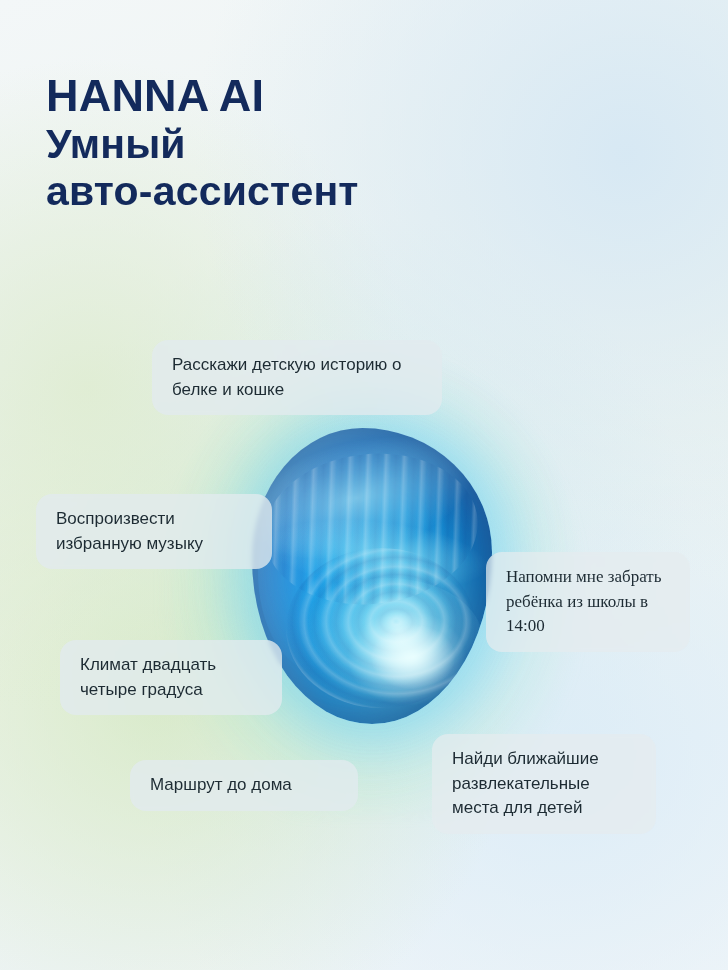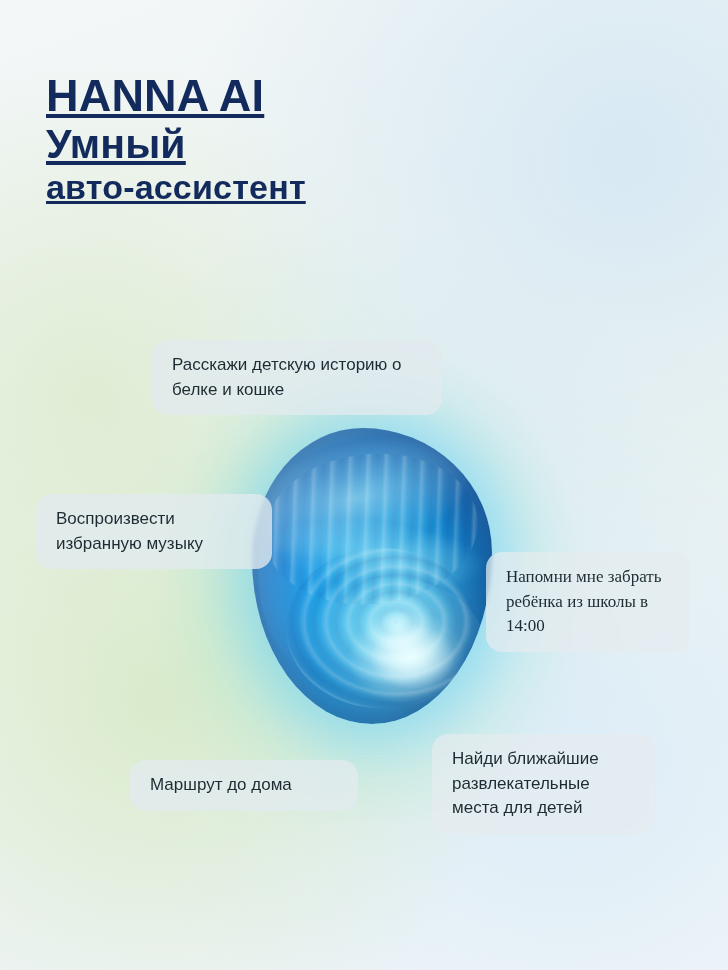--- a/index.html
+++ b/index.html
@@ -33,25 +33,24 @@
     left: 46px;
     top: 70px;
     z-index: 6;
   }
   .headline .line {
     color: #132a5c;
     font-weight: 700;
     letter-spacing: 0.2px;
     line-height: 1.14;
     white-space: nowrap;
-    text-decoration: underline;
   }
   .headline .l1 { font-size: 45px; }
   .headline .l2 { font-size: 41px; }
-  .headline .l3 { font-size: 34px; }
+  .headline .l3 { font-size: 41px; }
 
   
   .orb-wrap {
     position: absolute;
     left: 252px;
     top: 428px;
     width: 240px;
     height: 300px;
     z-index: 2;
   }
@@ -202,16 +201,17 @@
       <div class="ridge2"></div>
       <div class="swirl s3"></div>
       <div class="swirl s4"></div>
       <div class="hotspot"></div>
     </div>
   </div>
 
   <div class="chip" id="chip-story">Расскажи детскую историю о белке и кошке</div>
   <div class="chip" id="chip-music">Воспроизвести избранную музыку</div>
   <div class="chip light" id="chip-reminder">Напомни мне забрать ребёнка из школы в 14:00</div>
+  <div class="chip" id="chip-climate">Климат двадцать четыре градуса</div>
   <div class="chip light" id="chip-places">Найди ближайшие развлекательные места для детей</div>
   <div class="chip" id="chip-route">Маршрут до дома</div>
 
 </div>
 
 </body></html>

